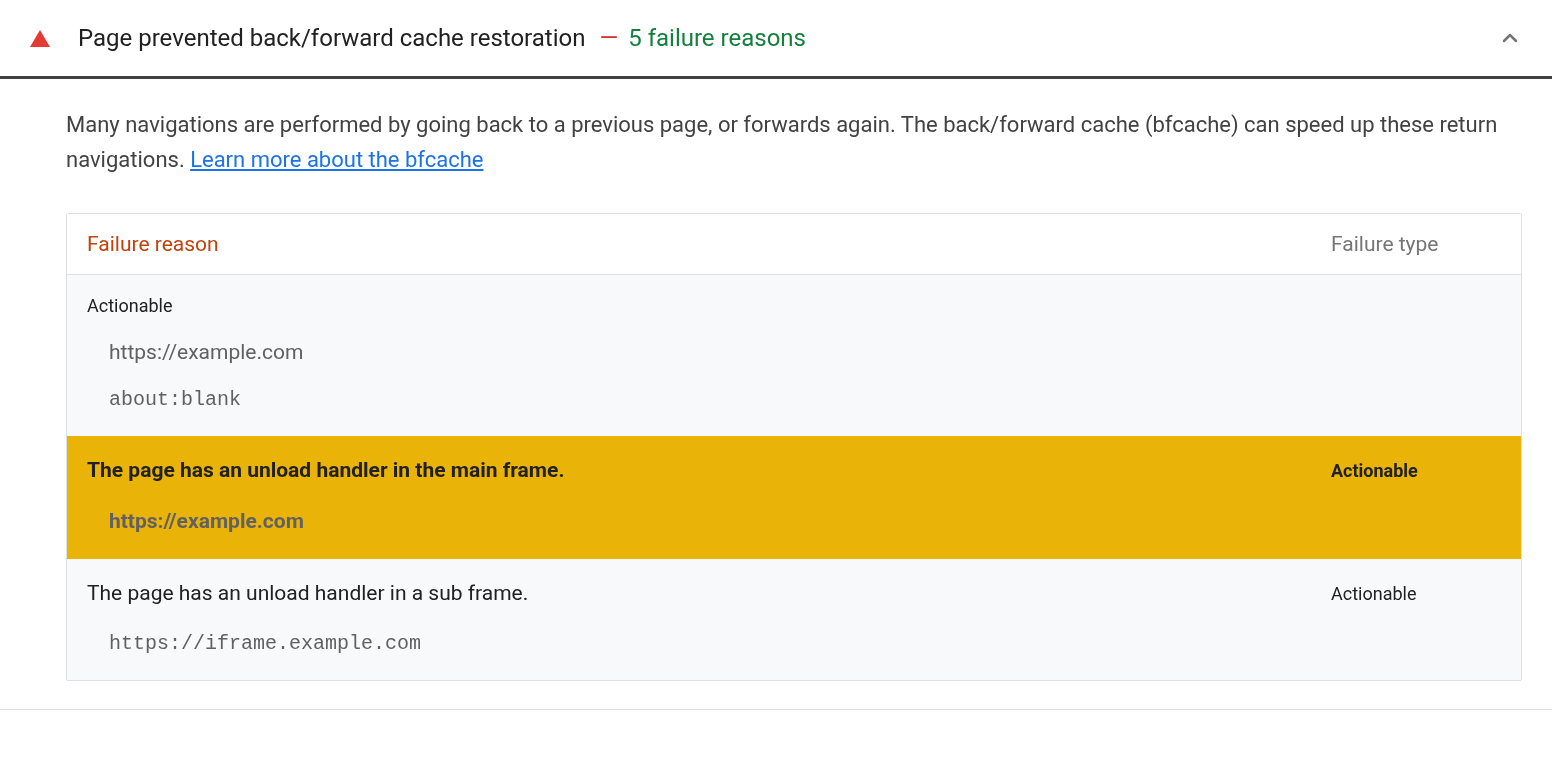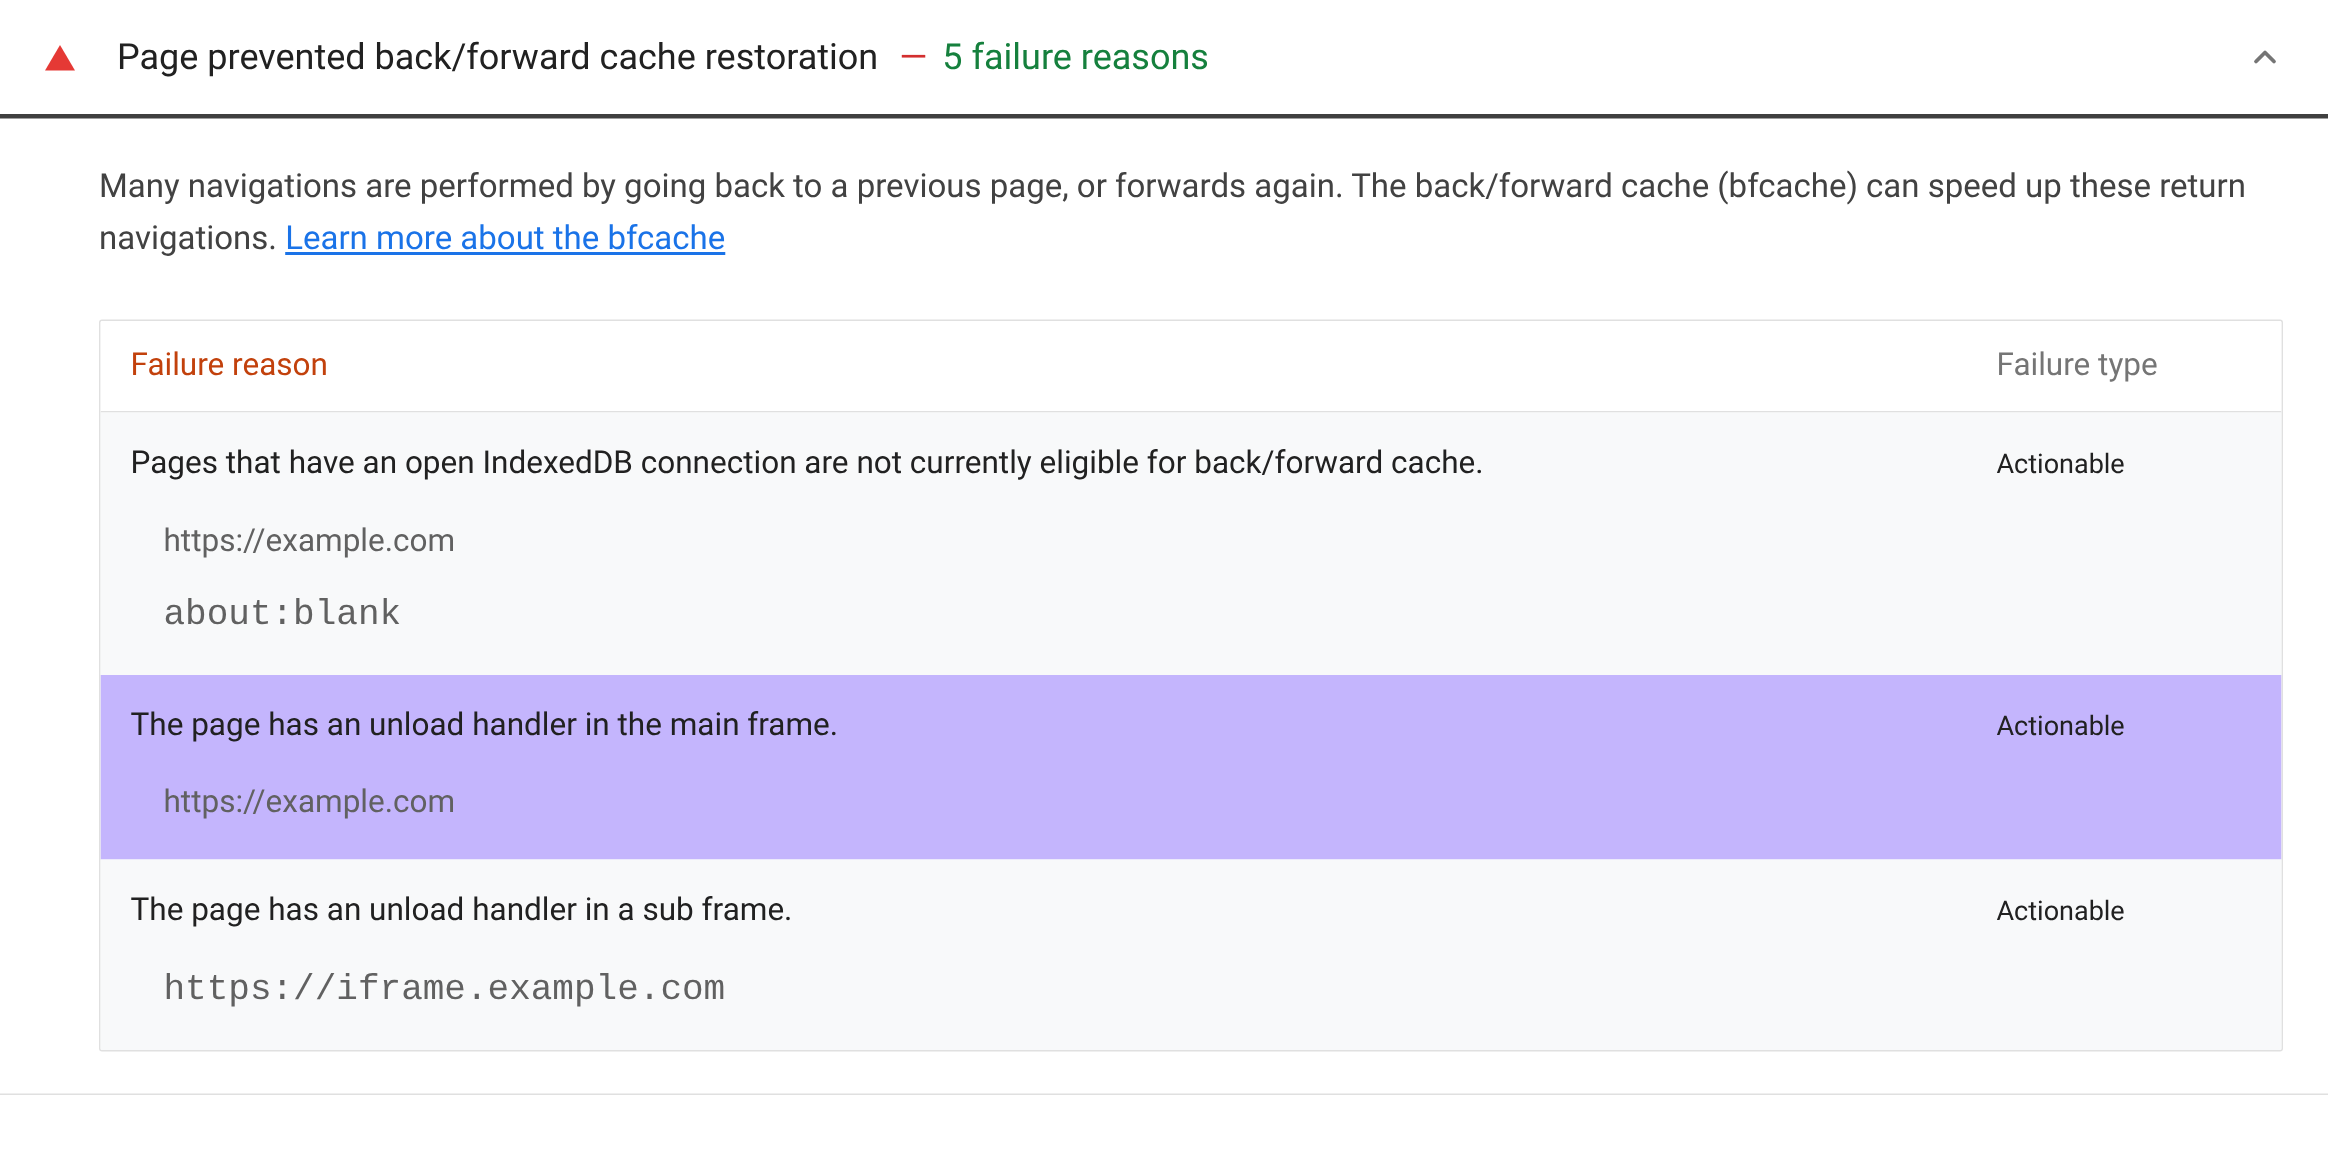--- a/index.html
+++ b/index.html
@@ -95,21 +95,22 @@
       font-size: 21px;
       color: #757575;
     }
     .table-row {
       padding: 20px 20px 22px 20px;
     }
     .table-row.odd {
       background: #f8f9fa;
     }
     .table-row.even {
-      background: #c4b5fd;
+      background: #eab308;
+      font-weight: bold;
     }
     .row-top {
       display: flex;
       align-items: baseline;
     }
     .reason-text {
       flex: 1;
       font-size: 21px;
       color: #212121;
       line-height: 1.4;
@@ -118,21 +119,21 @@
       width: 170px;
       font-size: 18px;
       color: #212121;
     }
     .url-list {
       margin-top: 22px;
       padding-left: 22px;
     }
     .url-item {
       font-family: "SFMono-Regular", Consolas, "Liberation Mono", Menlo, monospace;
-      font-size: 24px;
+      font-size: 20px;
       color: #616161;
       line-height: 1.4;
       margin-bottom: 18px;
     }
     .url-item:last-child {
       margin-bottom: 0;
     }
     .url-item.plain {
       font-family: -apple-system, BlinkMacSystemFont, "Segoe UI", Roboto, Helvetica, Arial, sans-serif;
       font-size: 21px;
@@ -161,21 +162,20 @@
     </p>
 
     <div class="failure-table">
       <div class="table-header">
         <div class="col-reason">Failure reason</div>
         <div class="col-type">Failure type</div>
       </div>
       <div id="table-body">
           <div class="table-row odd">
             <div class="row-top">
-              <div class="reason-text">Pages that have an open IndexedDB connection are not currently eligible for back/forward cache.</div>
               <div class="type-text">Actionable</div>
             </div>
             <div class="url-list">
               <div class="url-item plain">https://example.com</div>
               <div class="url-item">about:blank</div>
             </div>
           </div>
           <div class="table-row even">
             <div class="row-top">
               <div class="reason-text">The page has an unload handler in the main frame.</div>

